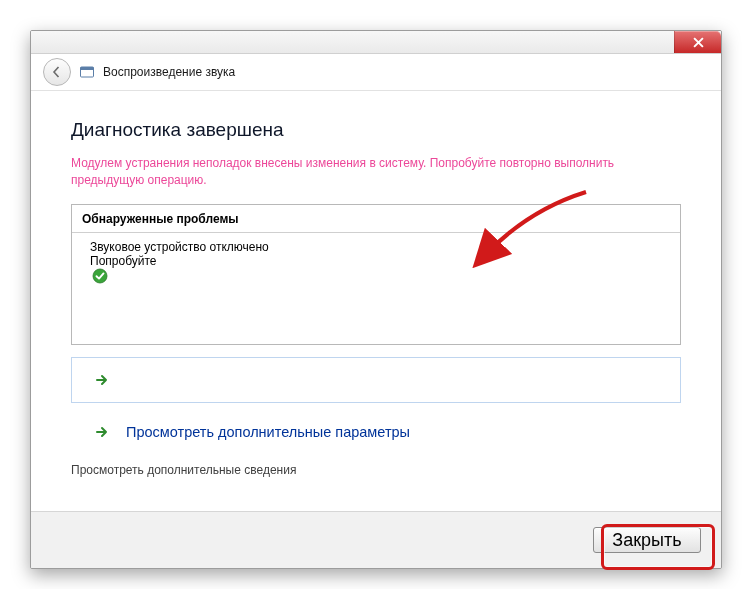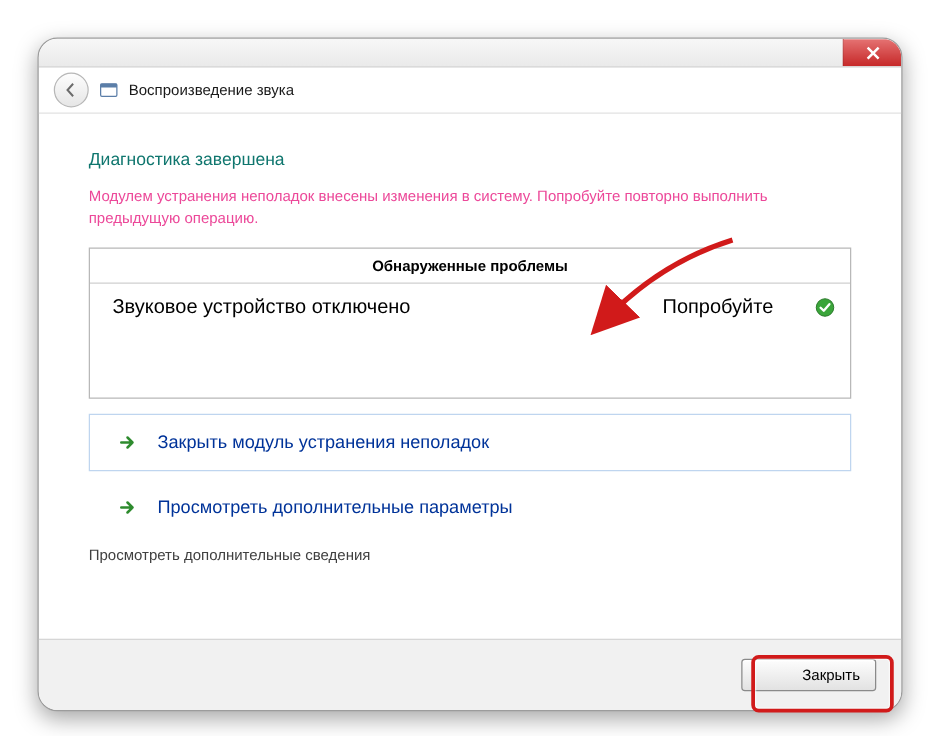--- a/index.html
+++ b/index.html
@@ -18,21 +18,21 @@
     width: 750px;
     height: 589px;
     box-sizing: border-box;
     padding: 30px 30px 22px 30px;
   }
   .window {
     position: relative;
     width: 690px;
     height: 537px;
     border: 1px solid #9c9c9c;
-    border-radius: 16px;
+    border-radius: 2px;
     background: #fff;
     box-shadow: 0 6px 18px rgba(0,0,0,0.35);
     overflow: hidden;
   }
   
   .titlebar {
     position: relative;
     height: 22px;
     background: linear-gradient(#f7f7f7, #eaeaea);
     border-bottom: 1px solid #d0d0d0;
@@ -83,50 +83,49 @@
     color: #1a1a1a;
   }
   
   .content {
     padding: 28px 40px 0 40px;
     position: relative;
     height: calc(100% - 22px - 36px - 56px);
     box-sizing: border-box;
   }
   .heading {
-    color: #0f766e;
-    font-size: 14px;
+    color: #0f172a;
+    font-size: 19px;
     font-weight: 400;
     margin-bottom: 14px;
   }
   .description {
     color: #ec4899;
     font-size: 12px;
     line-height: 1.45;
     margin-bottom: 14px;
     max-width: 600px;
   }
   
   .problems {
     border: 1px solid #b8b8b8;
     margin-bottom: 12px;
   }
   .problems-head {
     font-weight: bold;
     padding: 7px 10px 6px 10px;
     border-bottom: 1px solid #cfcfcf;
     font-size: 12px;
-    text-align: center;
   }
   .problem-row {
     display: flex;
-    align-items: center;
     padding: 7px 10px 6px 18px;
-    font-size: 16px;
+    font-size: 12px;
     min-height: 24px;
+    flex-direction: column;
   }
   .pr-name { flex: 1; }
   .pr-status {
     width: 120px;
     text-align: left;
   }
   .pr-icon { width: 20px; display: flex; justify-content: center; }
   .pr-icon svg { width: 16px; height: 16px; }
   .problems-pad { height: 54px; }
   
@@ -169,24 +168,24 @@
     align-items: center;
     justify-content: flex-end;
     padding-right: 20px;
   }
   .btn {
     min-width: 82px;
     height: 24px;
     border: 1px solid #8a8a8a;
     border-radius: 3px;
     background: linear-gradient(#fdfdfd, #e2e2e2);
-    font-size: 12px;
+    font-size: 18px;
     display: inline-flex;
     align-items: center;
-    justify-content: flex-end;
+    justify-content: center;
     cursor: pointer;
     padding: 0 12px;
     box-shadow: inset 0 1px 0 #fff;
   }
   .highlight-box {
     position: absolute;
     border: 3px solid #d11a1a;
     border-radius: 6px;
     pointer-events: none;
     box-shadow: 0 0 0 1px rgba(255,255,255,0.6) inset;
@@ -243,21 +242,20 @@
         </div>
         <div class="problems-pad"></div>
       </div>
 
       <div class="choice">
         <span class="arrow">
           <svg viewBox="0 0 14 14">
               <path d="M2 7 H11 M7 3 L11 7 L7 11" stroke="#2e8b2e" stroke-width="2" fill="none" stroke-linecap="round" stroke-linejoin="round"></path>
             </svg>
         </span>
-        <span class="choice-text">Закрыть модуль устранения неполадок</span>
       </div>
 
       <div class="choice borderless">
         <span class="arrow">
           <svg viewBox="0 0 14 14">
               <path d="M2 7 H11 M7 3 L11 7 L7 11" stroke="#2e8b2e" stroke-width="2" fill="none" stroke-linecap="round" stroke-linejoin="round"></path>
             </svg>
         </span>
         <span class="choice-text">Просмотреть дополнительные параметры</span>
       </div>

